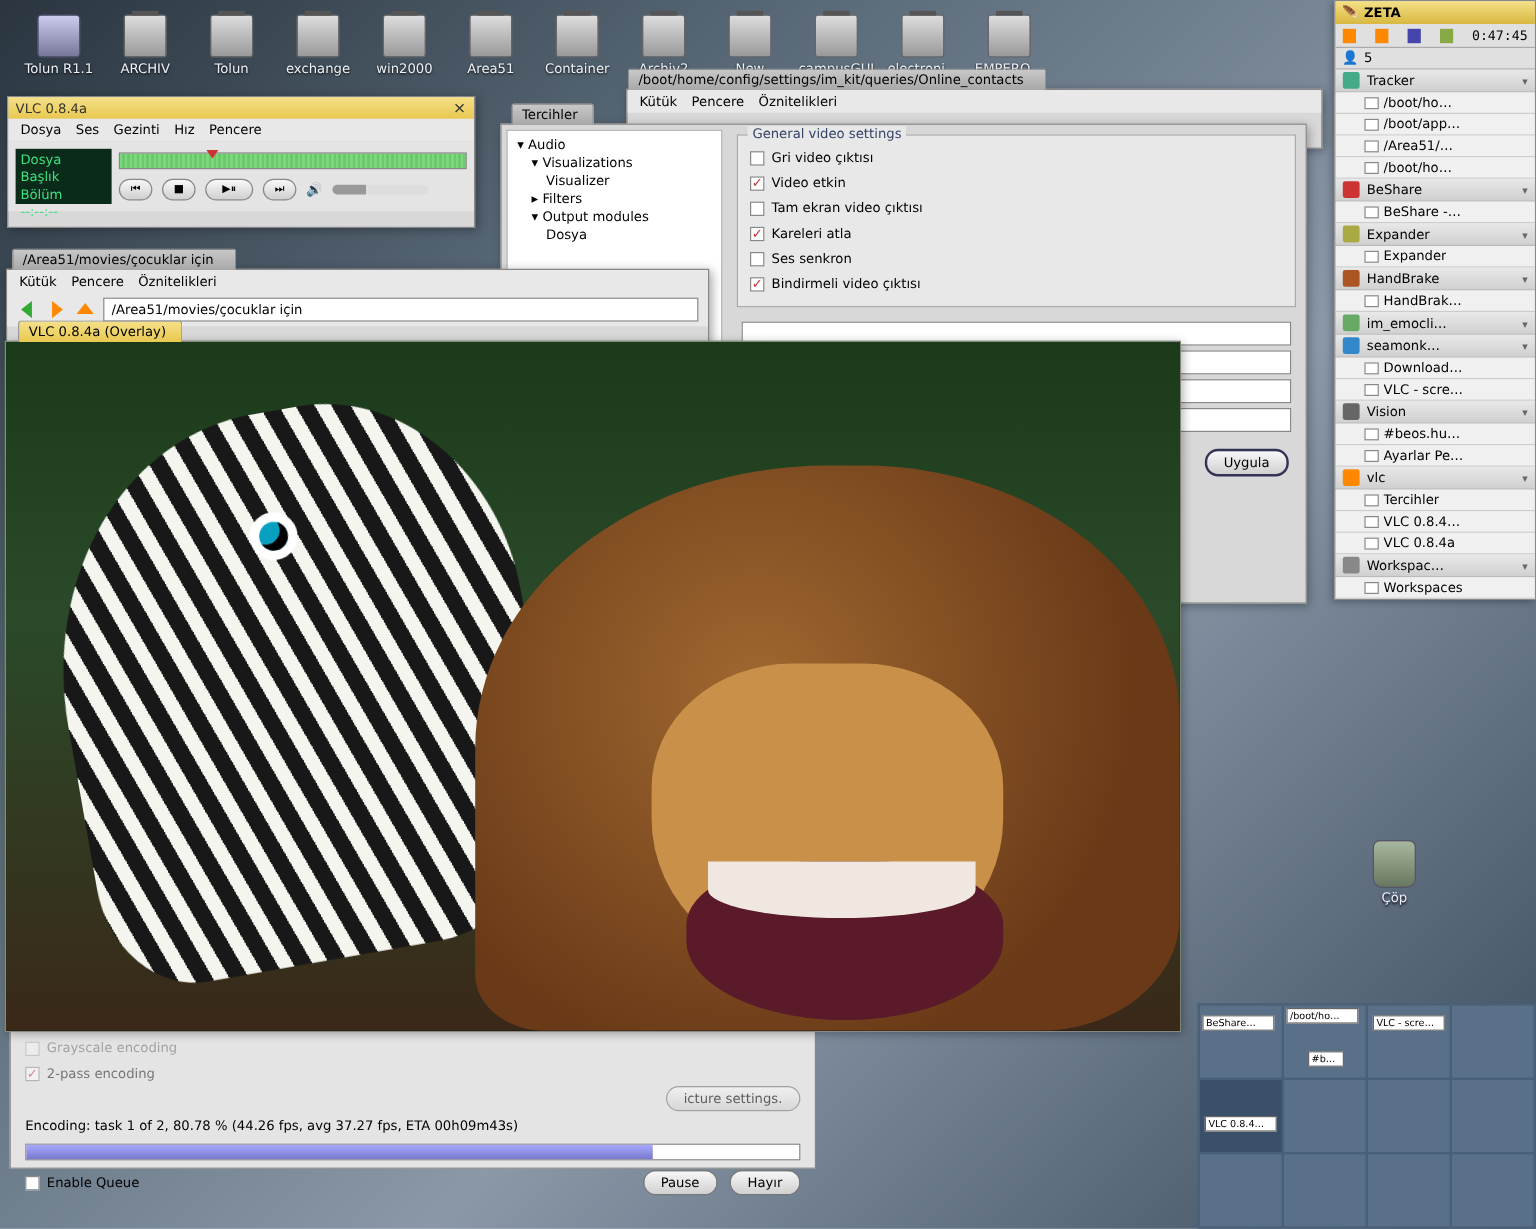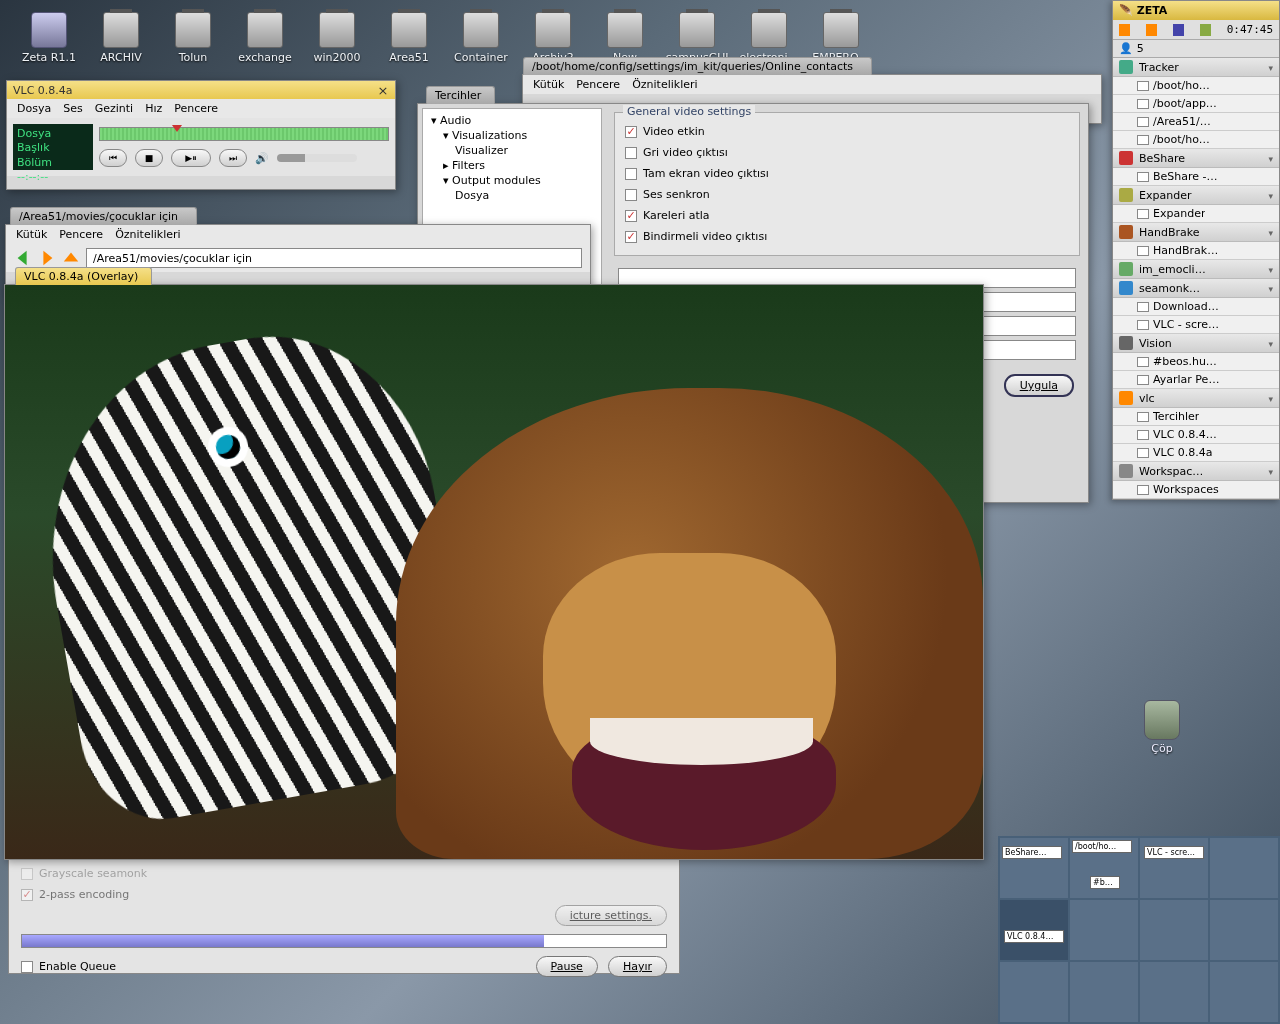--- a/index.html
+++ b/index.html
@@ -30,21 +30,21 @@
 .prefs-tree .node { padding:1px 0 1px 4px; cursor:pointer; white-space:nowrap; }
 .prefs-tree .node.l1 { padding-left:16px; }
 .prefs-tree .node.l2 { padding-left:28px; }
 .prefs-right { flex:1; padding:4px; }
 .fieldset { border:1px solid #aaa; margin:4px; padding:8px 10px; background:#e8e8e8; position:relative; }
 .fieldset .legend { position:absolute; top:-8px; left:8px; background:#e8e8e8; padding:0 4px; color:#346; font-size:11px; }
 .chk { display:flex; align-items:center; gap:6px; padding:4px 0; cursor:pointer; }
 .chk .box { width:12px; height:12px; background:#fff; border:1px solid #888; display:flex; align-items:center; justify-content:center; }
 .chk .box.on:before { content:"✓"; font-size:11px; color:#c33; line-height:1; }
 .txtfield { height:20px; background:#fff; border:1px solid #888; margin:4px 0; }
-.btn { padding:3px 14px; background:linear-gradient(#f8f8f8,#d0d0d0); border:1px solid #777; border-radius:11px; cursor:pointer; display:inline-block;text-decoration:underline; }
+.btn { padding:3px 14px; background:linear-gradient(#f8f8f8,#d0d0d0); border:1px solid #777; border-radius:11px; cursor:pointer; display:inline-block; }
 .toolbar { display:flex; align-items:center; gap:6px; padding:4px 8px; background:#e8e8e8; }
 .nav-arr { width:18px; height:18px; cursor:pointer; }
 .arr-l { fill:#3a3; } .arr-r { fill:#f80; } .arr-u { fill:#f80; }
 .pathfield { flex:1; height:20px; background:#fff; border:1px solid #888; padding:2px 6px; }
 .tab { display:inline-flex; align-items:center; height:18px; padding:0 8px; background:linear-gradient(#f5e088,#e8c850); border:1px solid #999; border-bottom:none; border-radius:3px 3px 0 0; gap:5px; }
 .tab.inactive { background:linear-gradient(#c8c8c8,#a8a8a8); }
 .video-area { background:#000; position:relative; overflow:hidden; }
 .scene { position:absolute; inset:0; background:linear-gradient(180deg,#1a3a1a 0%,#2a4a2a 40%,#3a2818 100%); }
 .zebra { position:absolute; left:5%; top:10%; width:40%; height:80%; background:repeating-linear-gradient(70deg,#f5f5f0 0 12px,#181818 12px 26px); border-radius:50% 40% 30% 20%; transform:rotate(-10deg); filter:blur(.5px); }
 .zebra .eye { position:absolute; left:45%; top:18%; width:40px; height:40px; background:#fff; border-radius:50%; }
@@ -76,21 +76,21 @@
 .trash { position:absolute; right:100px; top:700px; text-align:center; cursor:pointer; }
 .trash .tcn { width:36px; height:40px; margin:0 auto; background:linear-gradient(#a8b8a0,#687860); border-radius:6px 6px 8px 8px; border:1px solid #556; }
 .trash .tl { color:#eef; text-shadow:0 1px 2px #000; margin-top:2px; }
 </style>
 </head>
 <body>
 
 <div id="icons">
     <div class="desktop-icon" style="left: 14px; top: 12px;">
       <div class="icn disk-icn"></div>
-      <div class="lbl">Zeta R1.1</div>
+      <div class="lbl">Tolun R1.1</div>
     </div>
     <div class="desktop-icon" style="left: 86px; top: 12px;">
       <div class="icn box-icn"></div>
       <div class="lbl">ARCHIV</div>
     </div>
     <div class="desktop-icon" style="left: 158px; top: 12px;">
       <div class="icn box-icn"></div>
       <div class="lbl">Tolun</div>
     </div>
     <div class="desktop-icon" style="left: 230px; top: 12px;">
@@ -156,38 +156,38 @@
       <div class="node l2"><span>Visualizer</span></div>
       <div class="node l1">▸ <span>Filters</span></div>
       <div class="node l1">▾ <span>Output modules</span></div>
       <div class="node l2"><span>Dosya</span></div>
     </div>
     <div class="prefs-right">
       <div class="fieldset">
         <div class="legend">General video settings</div>
         <div id="checks">
             <div class="chk">
+              <div class="box"></div>
+              <span>Gri video çıktısı</span>
+            </div>
+            <div class="chk">
               <div class="box on"></div>
               <span>Video etkin</span>
             </div>
             <div class="chk">
               <div class="box"></div>
-              <span>Gri video çıktısı</span>
-            </div>
-            <div class="chk">
-              <div class="box"></div>
               <span>Tam ekran video çıktısı</span>
+            </div>
+            <div class="chk">
+              <div class="box on"></div>
+              <span>Kareleri atla</span>
             </div>
             <div class="chk">
               <div class="box"></div>
               <span>Ses senkron</span>
-            </div>
-            <div class="chk">
-              <div class="box on"></div>
-              <span>Kareleri atla</span>
             </div>
             <div class="chk">
               <div class="box on"></div>
               <span>Bindirmeli video çıktısı</span>
             </div>
           </div>
       </div>
       <div style="padding:4px 8px;">
         <div class="txtfield"></div>
         <div class="txtfield"></div>
@@ -259,27 +259,28 @@
     <svg class="nav-arr" viewBox="0 0 10 10">
         <path class="arr-u" d="M1 7 L5 2 L9 7 Z"></path>
       </svg>
     <input class="pathfield" value="/Area51/movies/çocuklar için" style="">
   </div>
 </div>
 
 <div class="handbrake" style="left:8px; top:854px; width:672px; height:120px; z-index:3;">
   <div class="chk" style="opacity:.3;">
       <div class="box"></div>
-      <span>Grayscale seamonk</span>
+      <span>Grayscale encoding</span>
     </div>
   <div class="chk" style="opacity:.5;">
       <div class="box on"></div>
       <span>2-pass encoding</span>
     </div>
   <div style="text-align:right;"><span class="btn" style="opacity:.6;">icture settings.</span></div>
+  <div style="margin-top:6px;">Encoding: task 1 of 2, 80.78 % (44.26 fps, avg 37.27 fps, ETA 00h09m43s)</div>
   <div class="progress">
       <div class="fill"></div>
     </div>
   <div style="display:flex; align-items:center; gap:10px;">
     <div class="chk">
         <div class="box"></div>
         <span>Enable Queue</span>
       </div>
     <div style="flex:1;"></div>
     <span class="btn">Pause</span>

